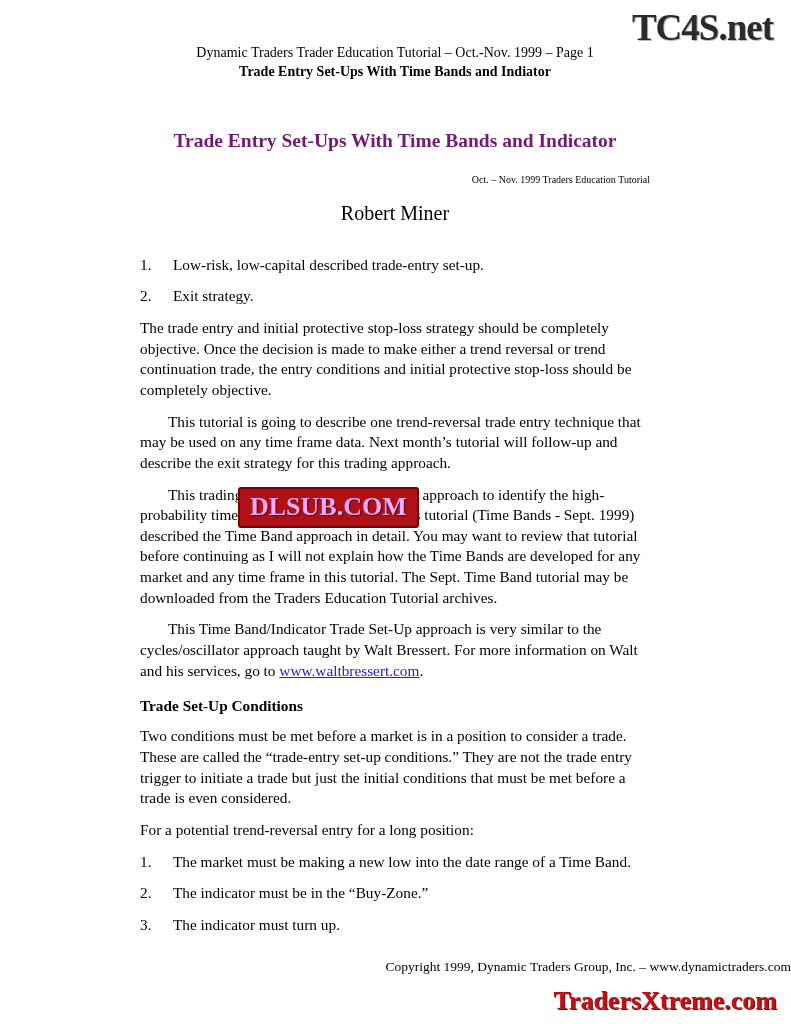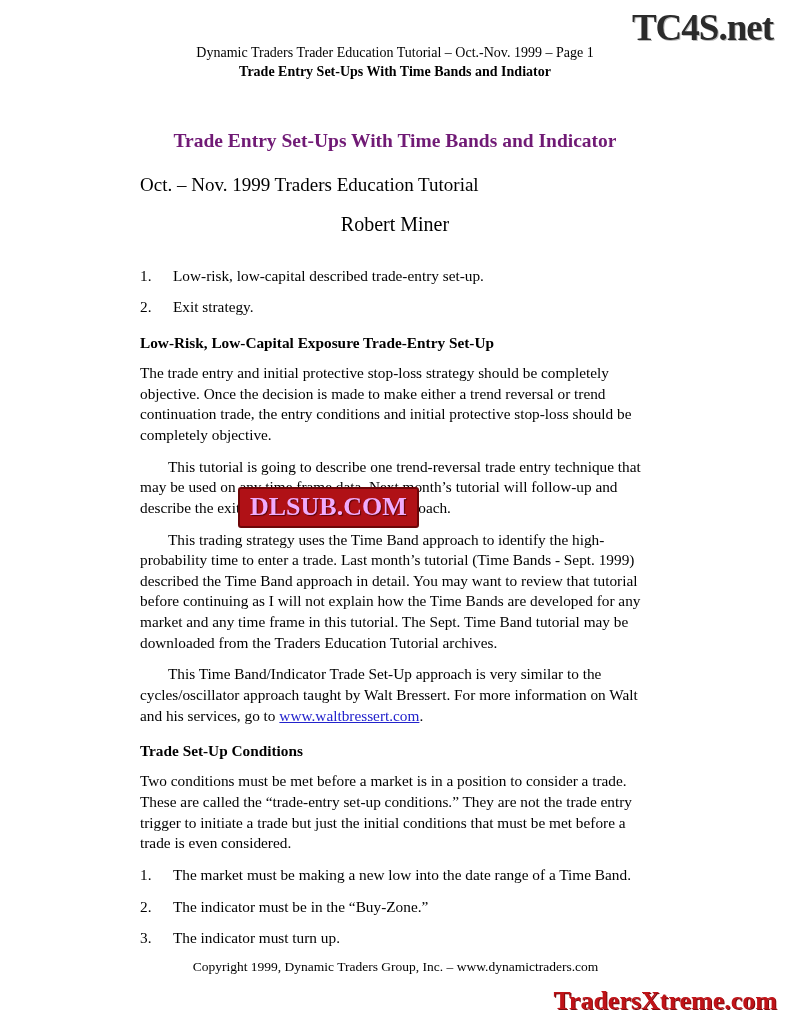--- a/index.html
+++ b/index.html
@@ -86,22 +86,22 @@
   .doc-title {
     margin-top: 48px;
     text-align: center;
     color: #701a75;
     font-weight: bold;
     font-size: 19.5px;
   }
 
   .subtitle {
     margin-top: 22px;
-    text-align: left;
-    font-size: 19px;
+    text-align: right;
+    font-size: 10px;
   }
   .author {
     margin-top: 17px;
     text-align: center;
     font-size: 20px;
   }
 
   p.body {
     font-size: 15.3px;
     line-height: 1.35;
@@ -139,21 +139,21 @@
   a.link {
     color: #2222cc;
     text-decoration: underline;
   }
 
   .footer {
     position: absolute;
     left: 0;
     top: 959px;
     width: 791px;
-    text-align: center;
+    text-align: right;
     font-size: 13.5px;
   }
 </style>
 </head>
 <body>
 
 <div class="page">
 
   <div class="wm-top">TC4S.net</div>
 
@@ -175,31 +175,31 @@
         <li>
           <span class="num">1.</span>
           <span>Low-risk, low-capital described trade-entry set-up.</span>
         </li>
         <li>
           <span class="num">2.</span>
           <span>Exit strategy.</span>
         </li>
       </ol>
 
-      <h3 class="section">Low-Risk, Low-Capital Exposure Trade-Entry Set-Up</h3>
 
       <p class="body">The trade entry and initial protective stop-loss strategy should be completely objective. Once the decision is made to make either a trend reversal or trend continuation trade, the entry conditions and initial protective stop-loss should be completely objective.</p>
       <p class="body indent">This tutorial is going to describe one trend-reversal trade entry technique that may be used on any time frame data. Next month’s tutorial will follow-up and describe the exit strategy for this trading approach.</p>
       <p class="body indent">This trading strategy uses the Time Band approach to identify the high-probability time to enter a trade. Last month’s tutorial (Time Bands - Sept. 1999) described the Time Band approach in detail. You may want to review that tutorial before continuing as I will not explain how the Time Bands are developed for any market and any time frame in this tutorial. The Sept. Time Band tutorial may be downloaded from the Traders Education Tutorial archives.</p>
 
       <p class="body indent"><span>This Time Band/Indicator Trade Set-Up approach is very similar to the cycles/oscillator approach taught by Walt Bressert. For more information on Walt and his services, go to </span><a class="link" href="#">www.waltbressert.com</a><span>.</span></p>
 
       <h3 class="section">Trade Set-Up Conditions</h3>
 
       <p class="body">Two conditions must be met before a market is in a position to consider a trade. These are called the “trade-entry set-up conditions.” They are not the trade entry trigger to initiate a trade but just the initial conditions that must be met before a trade is even considered.</p>
+      <p class="body">For a potential trend-reversal entry for a long position:</p>
 
       <ol class="numlist">
         <li>
           <span class="num">1.</span>
           <span>The market must be making a new low into the date range of a Time Band.</span>
         </li>
         <li>
           <span class="num">2.</span>
           <span>The indicator must be in the “Buy-Zone.”</span>
         </li>

